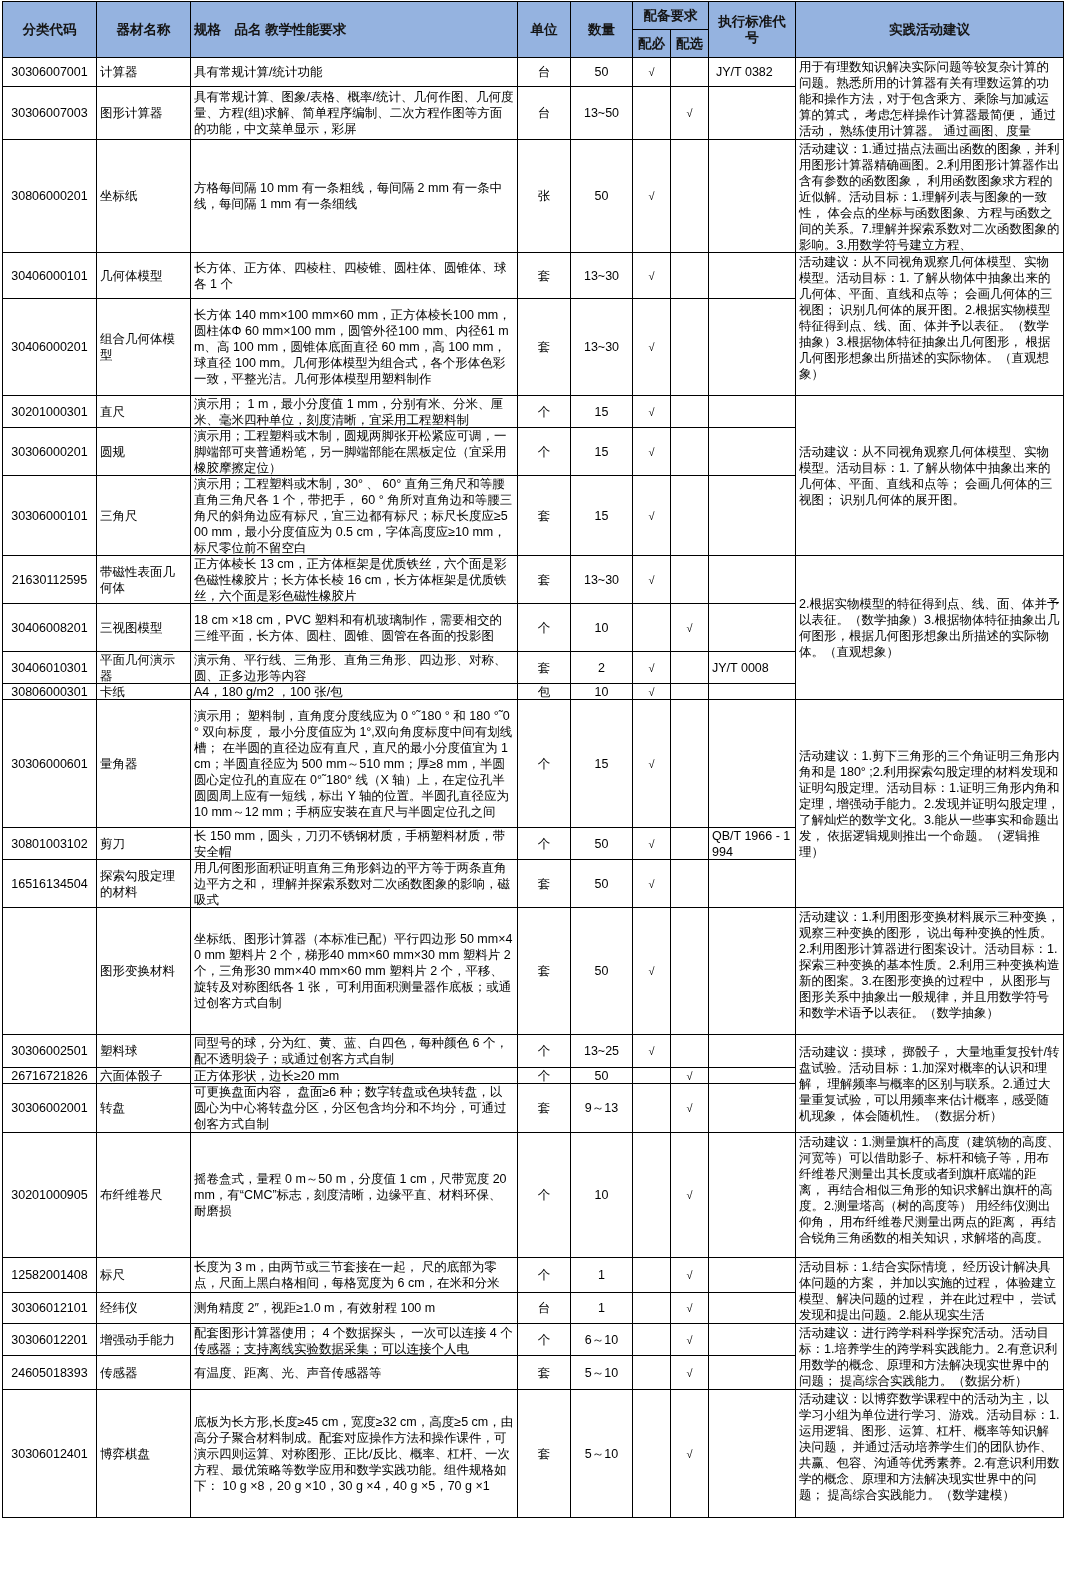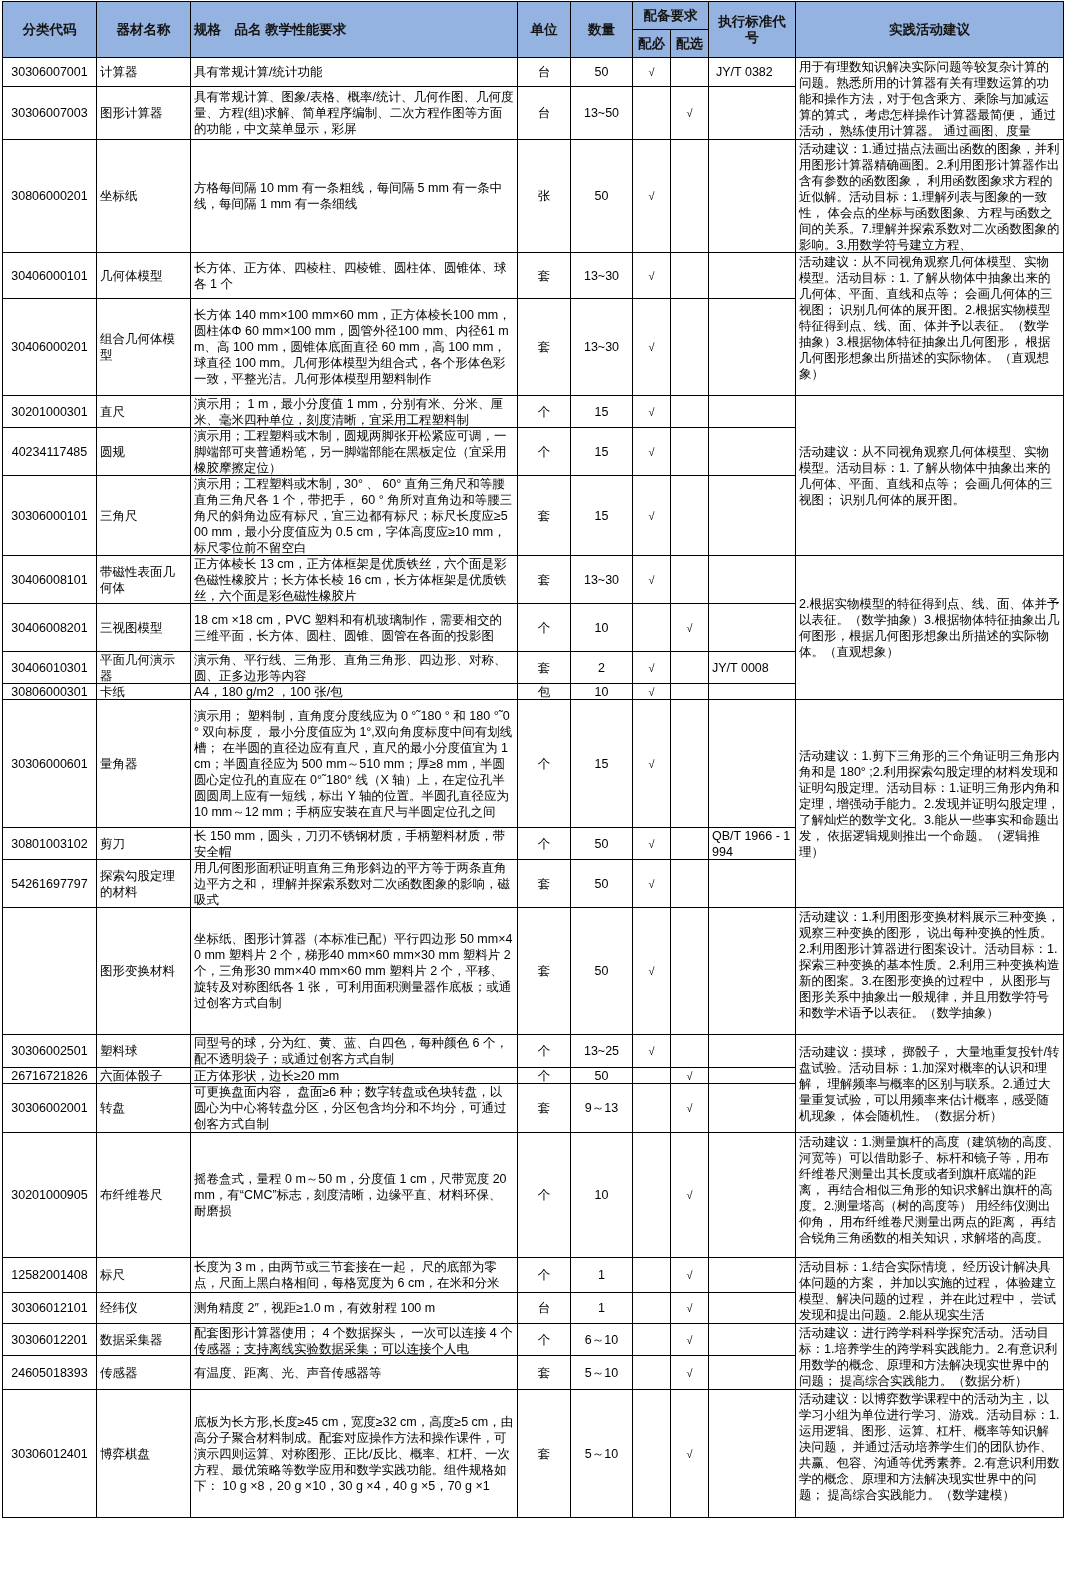--- a/index.html
+++ b/index.html
@@ -139,21 +139,21 @@
     </tr>
 
     <tr style="--h:113px">
       <td>
           <div class="c m">30806000201</div>
         </td>
       <td>
           <div class="c l">坐标纸</div>
         </td>
       <td>
-          <div class="c l">方格每间隔 10 mm 有一条粗线，每间隔 5 mm 有一条中线，每间隔 1 mm 有一条细线</div>
+          <div class="c l">方格每间隔 10 mm 有一条粗线，每间隔 2 mm 有一条中线，每间隔 1 mm 有一条细线</div>
         </td>
       <td>
           <div class="c m">张</div>
         </td>
       <td>
           <div class="c m">50</div>
         </td>
       <td>
           <div class="c m k">√</div>
         </td>
@@ -250,21 +250,21 @@
       <td>
           <div class="c l"></div>
         </td>
       <td rowspan="3">
           <div class="c l" style="--h:160px">活动建议：从不同视角观察几何体模型、实物模型。活动目标：1. 了解从物体中抽象出来的几何体、平面、直线和点等； 会画几何体的三视图； 识别几何体的展开图。</div>
         </td>
     </tr>
 
     <tr style="--h:48px">
       <td>
-          <div class="c m">40234117485</div>
+          <div class="c m">30306000201</div>
         </td>
       <td>
           <div class="c l">圆规</div>
         </td>
       <td>
           <div class="c l">演示用；工程塑料或木制，圆规两脚张开松紧应可调，一脚端部可夹普通粉笔，另一脚端部能在黑板定位（宜采用橡胶摩擦定位）</div>
         </td>
       <td>
           <div class="c m">个</div>
         </td>
@@ -304,21 +304,21 @@
       <td>
           <div class="c m k"></div>
         </td>
       <td>
           <div class="c l"></div>
         </td>
     </tr>
 
     <tr style="--h:48px">
       <td>
-          <div class="c m">30406008101</div>
+          <div class="c m">21630112595</div>
         </td>
       <td>
           <div class="c l">带磁性表面几何体</div>
         </td>
       <td>
           <div class="c l">正方体棱长 13 cm，正方体框架是优质铁丝，六个面是彩色磁性橡胶片；长方体长棱 16 cm，长方体框架是优质铁丝，六个面是彩色磁性橡胶片</div>
         </td>
       <td>
           <div class="c m">套</div>
         </td>
@@ -472,21 +472,21 @@
       <td>
           <div class="c m k"></div>
         </td>
       <td>
           <div class="c l">QB/T 1966 - 1994</div>
         </td>
     </tr>
 
     <tr style="--h:48px">
       <td>
-          <div class="c m">54261697797</div>
+          <div class="c m">16516134504</div>
         </td>
       <td>
           <div class="c l">探索勾股定理的材料</div>
         </td>
       <td>
           <div class="c l">用几何图形面积证明直角三角形斜边的平方等于两条直角边平方之和， 理解并探索系数对二次函数图象的影响，磁吸式</div>
         </td>
       <td>
           <div class="c m">套</div>
         </td>
@@ -703,21 +703,21 @@
       <td>
           <div class="c l"></div>
         </td>
     </tr>
 
     <tr style="--h:32px">
       <td>
           <div class="c m">30306012201</div>
         </td>
       <td>
-          <div class="c l">数据采集器</div>
+          <div class="c l">增强动手能力</div>
         </td>
       <td>
           <div class="c l t">配套图形计算器使用； 4 个数据探头， 一次可以连接 4 个传感器；支持离线实验数据采集；可以连接个人电</div>
         </td>
       <td>
           <div class="c m">个</div>
         </td>
       <td>
           <div class="c m">6～10</div>
         </td>

